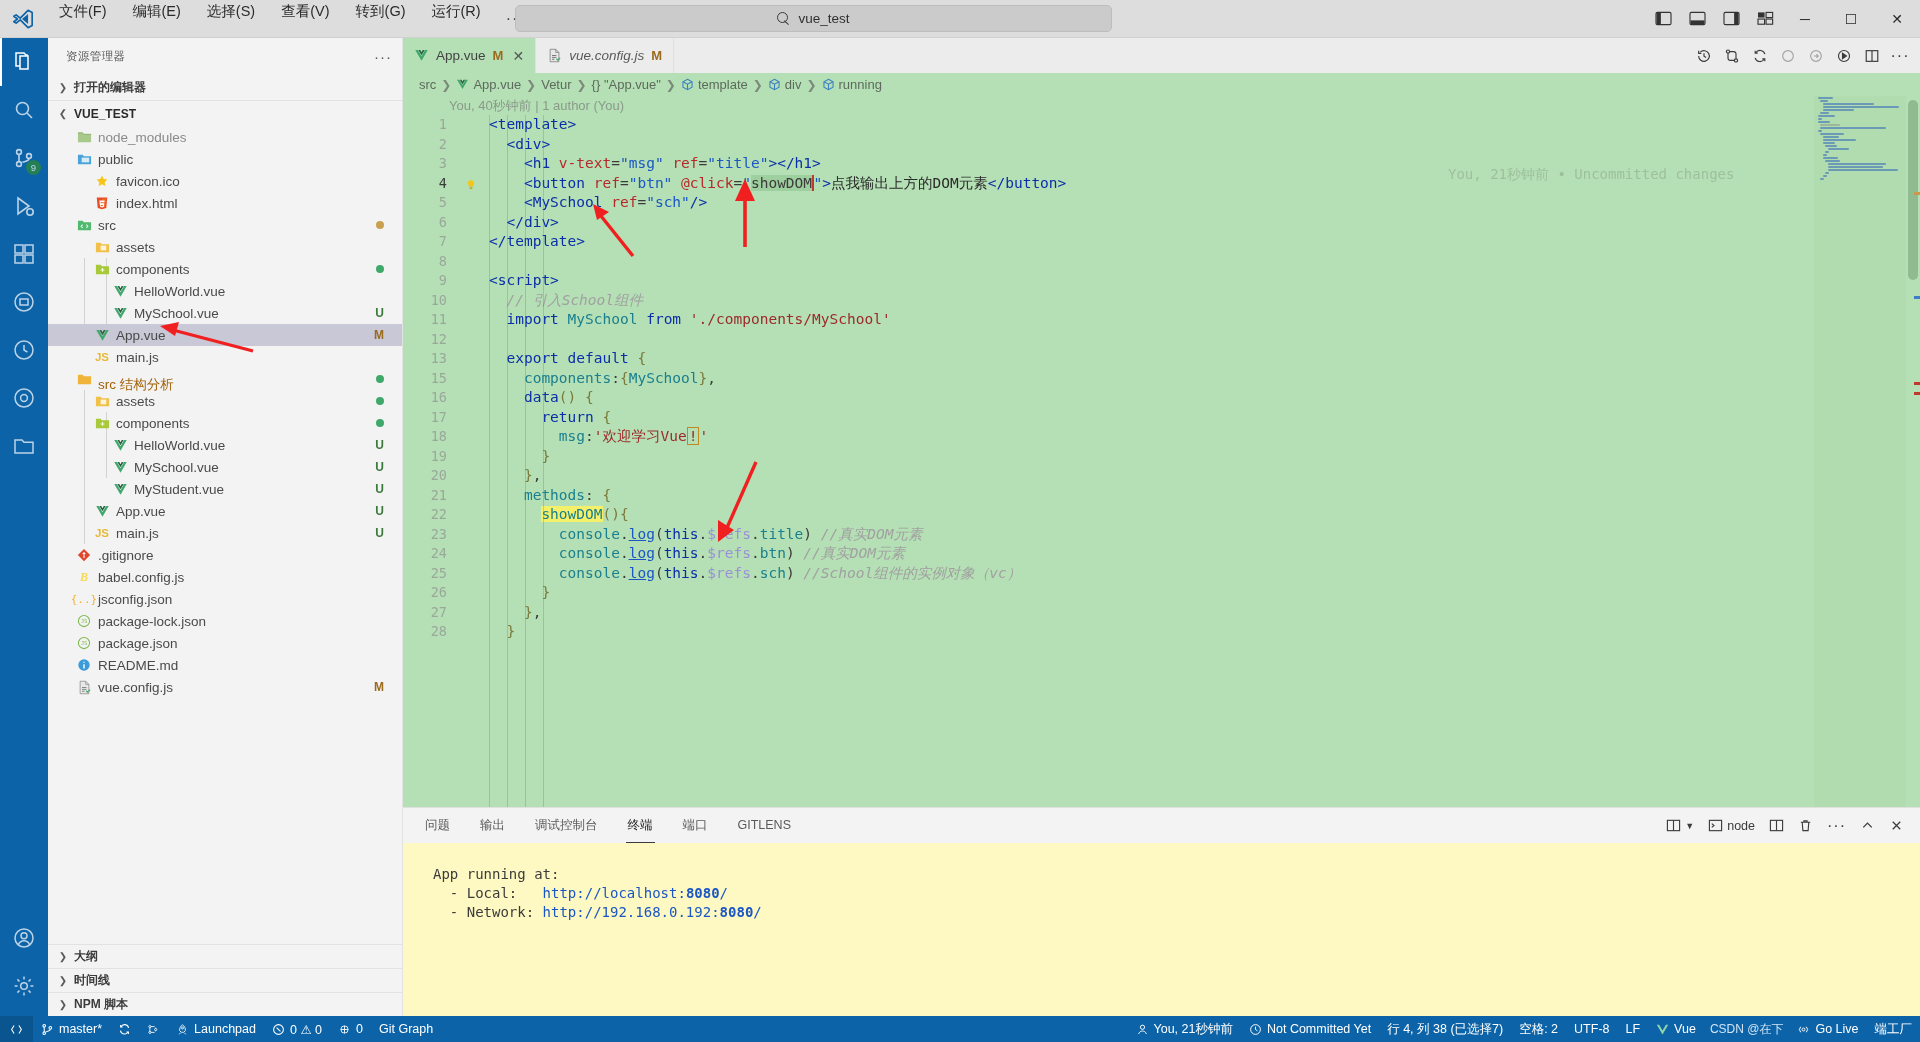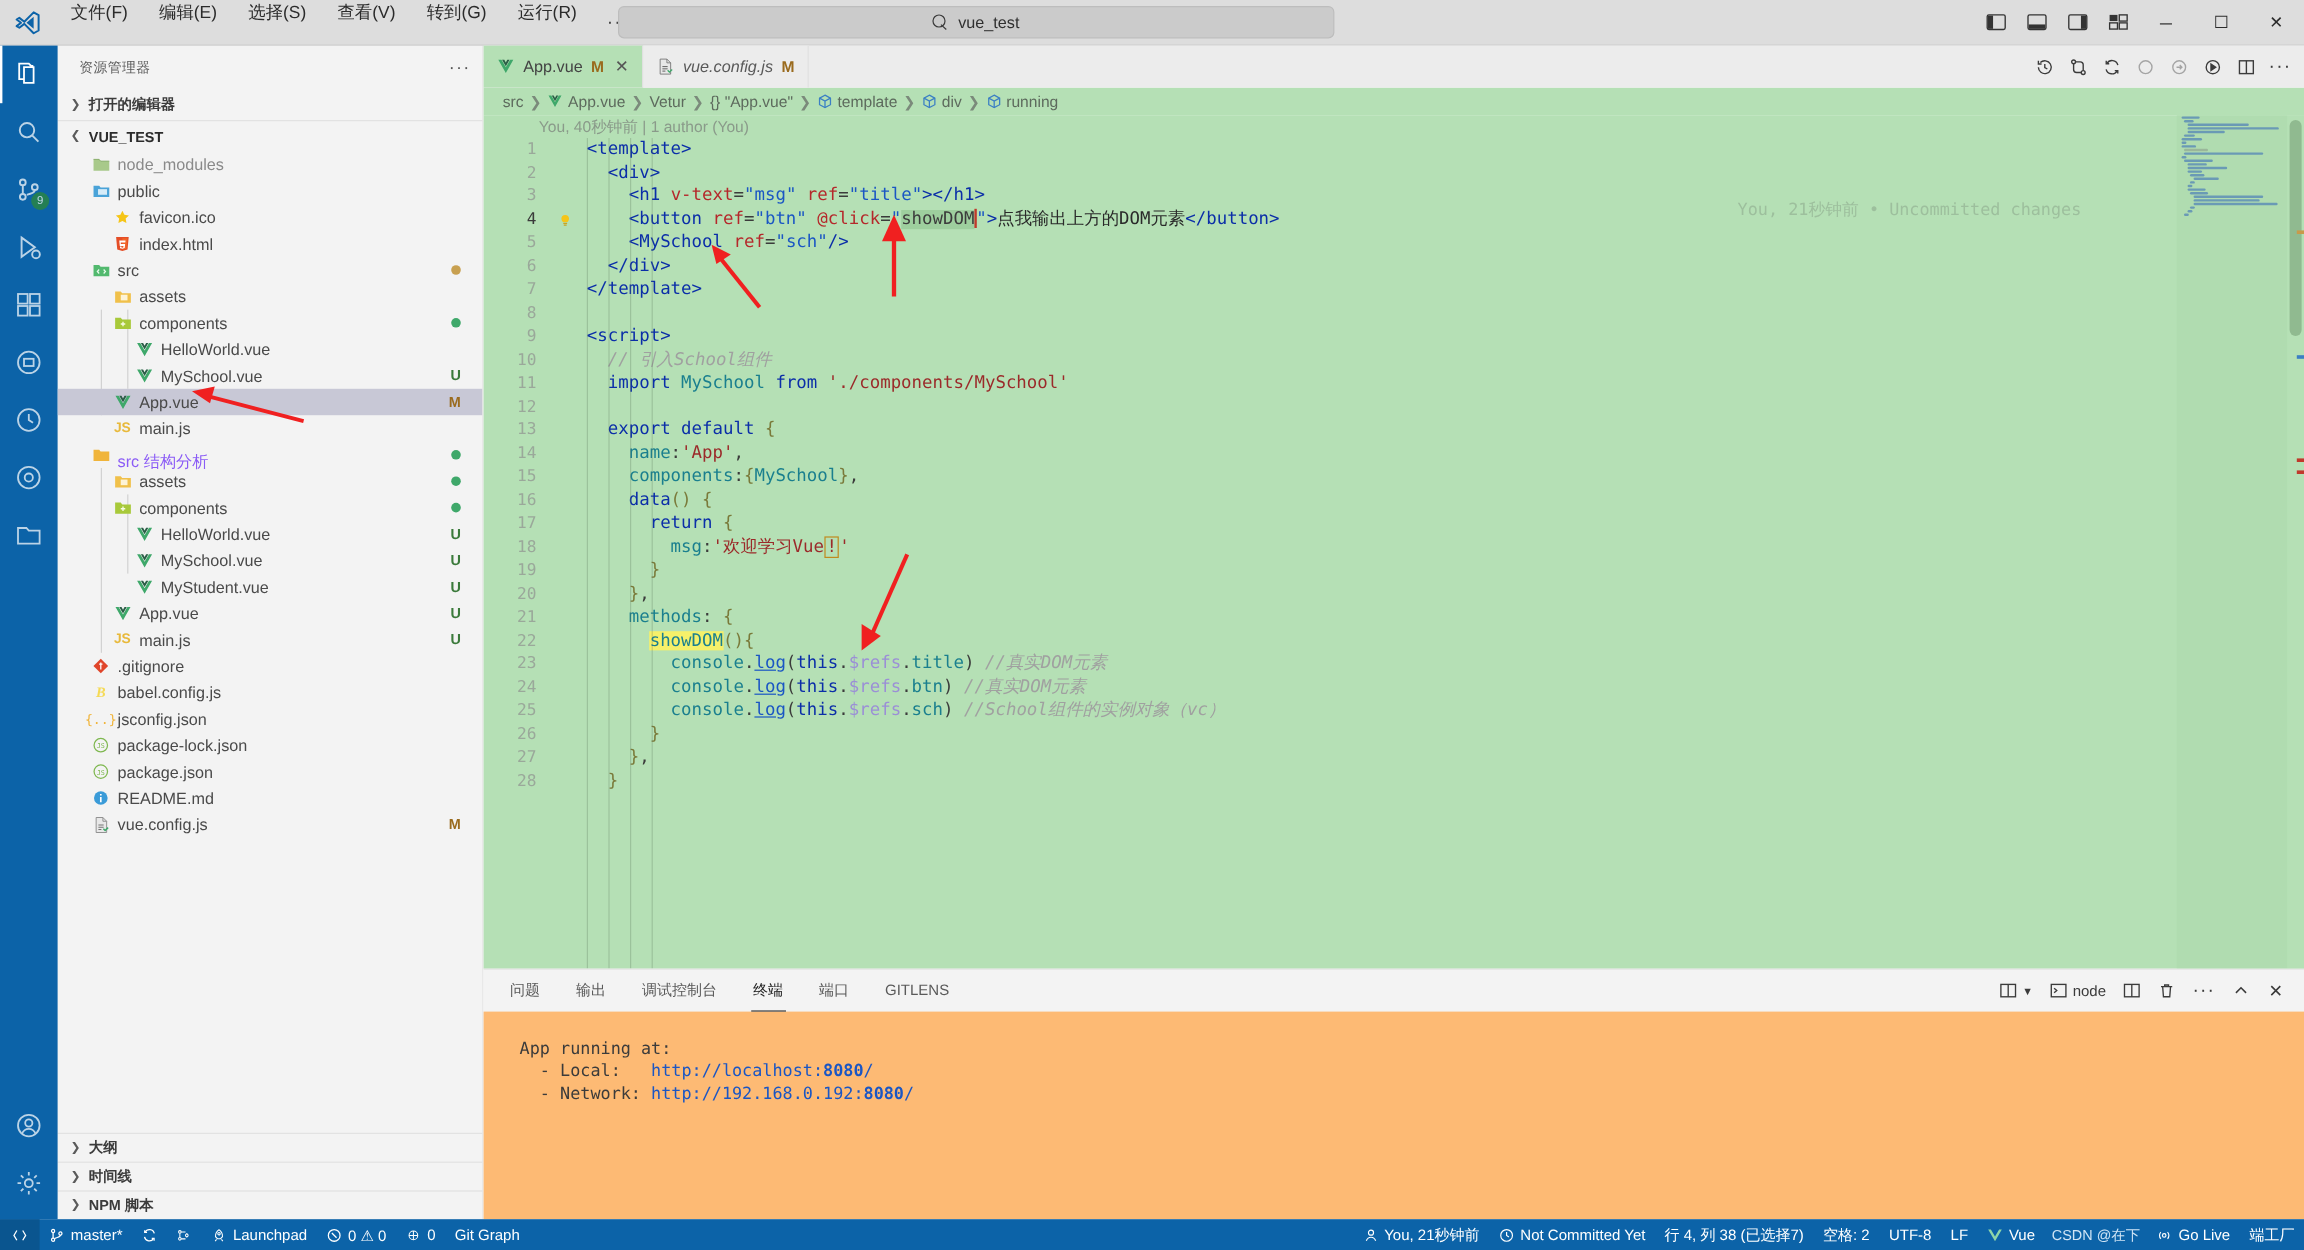--- a/index.html
+++ b/index.html
@@ -190,21 +190,21 @@
   
   .panel { flex:0 0 auto; display:flex; flex-direction:column; background:#f3f3f3; border-top:1px solid #e0e0e0; }
   .panel-head { height:35px; display:flex; align-items:center; padding-left:20px; flex:0 0 35px; }
   .ptab { font-size:12.5px; color:#5a5a5a; margin-right:26px; padding:0 2px; height:35px; line-height:35px; position:relative; }
   .ptab.active { color:#1d1d1d; }
   .ptab.active::after { content:""; position:absolute; left:0; right:0; bottom:0; height:1.5px; background:#3b3b3b; }
   .panel-actions { margin-left:auto; display:flex; align-items:center; gap:2px; padding-right:10px; }
   .pa-btn { height:35px; display:flex; align-items:center; justify-content:center; gap:4px; padding:0 6px; color:#3b3b3b; font-size:12.5px;}
   .pa-btn svg { width:15px; height:15px; }
   .terminal {
-    flex:1; background:#fdba74; padding:22px 0 0 30px;
+    flex:1; background:#fef9c3; padding:22px 0 0 30px;
     font-family:"DejaVu Sans Mono","Liberation Mono",monospace; font-size:14px; line-height:19px;
     color:#3b3b3b; min-height:0; overflow:hidden;
   }
   .term-line { white-space:pre; }
   .term-url { color:#1a56c4; }
   .term-port { color:#1a56c4; font-weight:bold; }
 
   
   .statusbar {
     height:26px; flex:0 0 26px; background:#0c63a8; color:#fff;
@@ -486,21 +486,21 @@
             </span>
             <span class="lbl" style="color: rgb(74, 74, 74);">main.js</span>
           </div>
           <div class="row">
             <span class="ind" style="width: 26px;"></span>
             <span class="ficon">
               <svg viewBox="0 0 16 16" width="15" height="15">
                 <path d="M1 3h5l1.3 1.6H15V13H1z" fill="#f0b43a"></path>
               </svg>
             </span>
-            <span class="lbl" style="color: #8b5cf6; margin-top: 12px;">src 结构分析</span>
+            <span class="lbl" style="color: #a16207; margin-top: 12px;">src 结构分析</span>
             <span class="badge"><span style="display:inline-block;width:8px;height:8px;border-radius:50%;background:#3fa86a;"></span></span>
           </div>
           <div class="row">
             <span class="ind" style="width: 44px;"></span>
             <span class="ficon">
               <svg viewBox="0 0 16 16" width="15" height="15">
                 <path d="M1 3h5l1.3 1.6H15V13H1z" fill="#f0c04a"></path>
                 <rect x="6" y="6" width="6" height="5" fill="#fdf3d6"></rect>
               </svg>
             </span>
@@ -789,21 +789,20 @@
                 </svg></span></div>
             <div class="ln"><span class="num">5</span><span class="txt">    <span class="t-tag">&lt;MySchool</span> <span class="t-attr">ref</span>=<span class="t-str">"sch"</span><span class="t-tag">/&gt;</span></span></div>
             <div class="ln"><span class="num">6</span><span class="txt"><span class="t-tag">  &lt;/div&gt;</span></span></div>
             <div class="ln"><span class="num">7</span><span class="txt"><span class="t-tag">&lt;/template&gt;</span></span></div>
             <div class="ln"><span class="num">8</span><span class="txt"></span></div>
             <div class="ln"><span class="num">9</span><span class="txt"><span class="t-tag">&lt;script&gt;</span></span></div>
             <div class="ln"><span class="num">10</span><span class="txt"><span class="t-cmt">  // 引入School组件</span></span></div>
             <div class="ln"><span class="num">11</span><span class="txt">  <span class="t-kw">import</span> <span class="t-prop">MySchool</span> <span class="t-kw">from</span> <span class="t-str2">'./components/MySchool'</span></span></div>
             <div class="ln"><span class="num">12</span><span class="txt"></span></div>
             <div class="ln"><span class="num">13</span><span class="txt">  <span class="t-kw">export</span> <span class="t-kw">default</span> <span class="t-punc">{</span></span></div>
-            <div class="ln"><span class="num">14</span><span class="txt">    <span class="t-prop">name</span>:<span class="t-str2">'App'</span>,</span></div>
             <div class="ln"><span class="num">15</span><span class="txt">    <span class="t-prop">components</span>:<span class="t-punc">{</span><span class="t-prop">MySchool</span><span class="t-punc">}</span>,</span></div>
             <div class="ln"><span class="num">16</span><span class="txt">    <span class="t-kw">data</span><span class="t-punc">()</span> <span class="t-punc">{</span></span></div>
             <div class="ln"><span class="num">17</span><span class="txt">      <span class="t-kw">return</span> <span class="t-punc">{</span></span></div>
             <div class="ln"><span class="num">18</span><span class="txt">        <span class="t-prop">msg</span>:<span class="t-str2">'欢迎学习Vue</span><span class="t-str2 box-err">!</span><span class="t-str2">'</span></span></div>
             <div class="ln"><span class="num">19</span><span class="txt">      <span class="t-punc">}</span></span></div>
             <div class="ln"><span class="num">20</span><span class="txt">    <span class="t-punc">}</span>,</span></div>
             <div class="ln"><span class="num">21</span><span class="txt">    <span class="t-prop">methods</span>: <span class="t-punc">{</span></span></div>
             <div class="ln"><span class="num">22</span><span class="txt">      <span class="hl-yel t-prop">showDOM</span><span class="t-punc">(){</span></span></div>
             <div class="ln"><span class="num">23</span><span class="txt">        <span class="t-prop">console</span>.<span class="t-fn">log</span>(<span class="t-kw">this</span>.<span class="t-var">$refs</span>.<span class="t-prop">title</span>) <span class="t-cmt">//真实DOM元素</span></span></div>
             <div class="ln"><span class="num">24</span><span class="txt">        <span class="t-prop">console</span>.<span class="t-fn">log</span>(<span class="t-kw">this</span>.<span class="t-var">$refs</span>.<span class="t-prop">btn</span>) <span class="t-cmt">//真实DOM元素</span></span></div>

